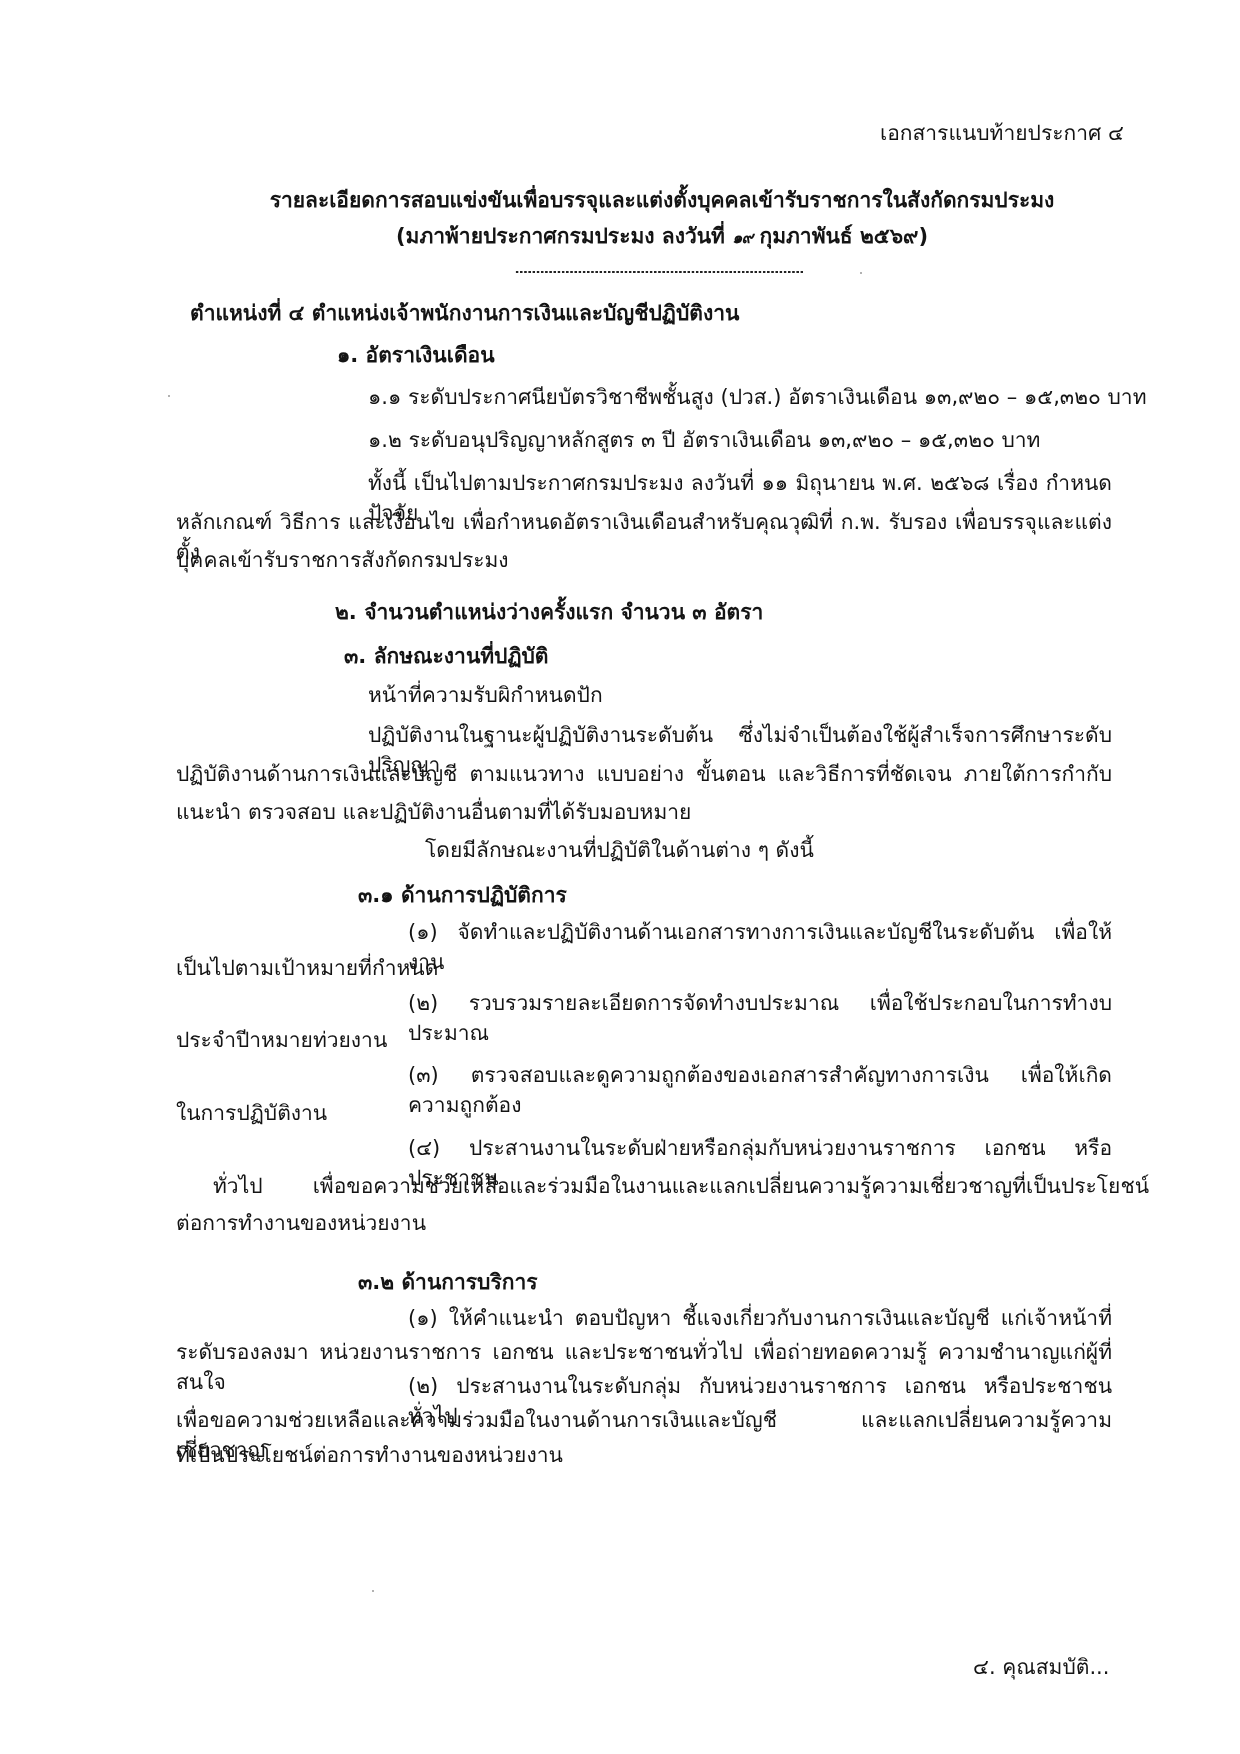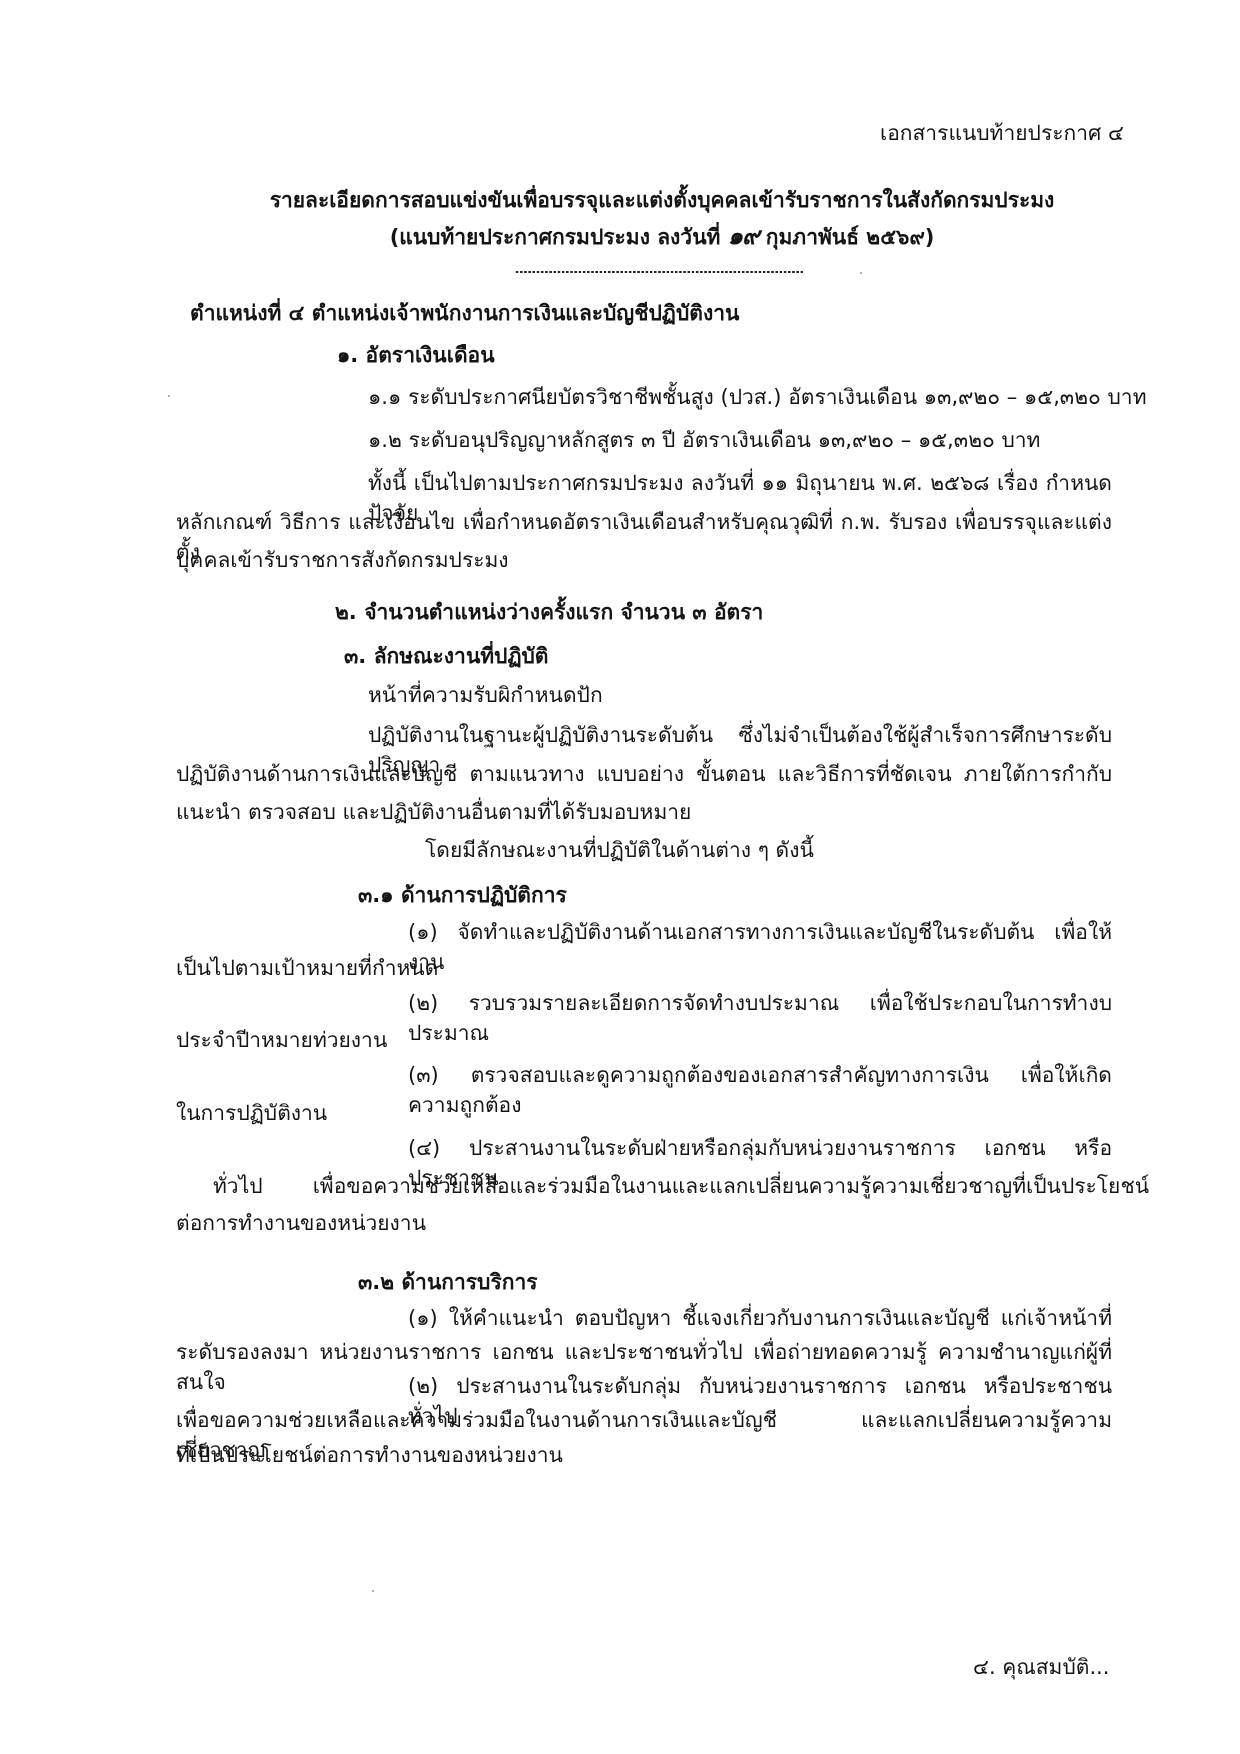--- a/index.html
+++ b/index.html
@@ -4,31 +4,31 @@
 <style>
   html, body { margin: 0; padding: 0; background: #ffffff; }
   body { width: 1240px; height: 1754px; position: relative; overflow: hidden;
          font-family: "DejaVu Sans", "Liberation Sans", sans-serif; color: #141414; }
   .ln { position: absolute; white-space: nowrap; font-size: 21px; line-height: 30px; transform: translateY(-15px); }
   .b { font-weight: bold; text-align: right; }
   .just { text-align: justify; text-align-last: justify; white-space: normal; }
   .dots { position: absolute; left: 515px; top: 270px; width: 288px; height: 4px;
           background-image: radial-gradient(circle, #222 1.1px, transparent 1.3px);
           background-size: 4.2px 4px; }
-  .hand { font-family: "DejaVu Serif", serif; font-style: italic; font-size: 24px; letter-spacing: -1px; }
+  .hand { font-family: "DejaVu Serif", serif; font-style: italic; font-size: 16px; letter-spacing: -1px; }
   .speck { position: absolute; width: 2px; height: 2px; background: #999; border-radius: 1px; }
 </style>
 </head>
 <body>
 
 <div class="ln" style="left:880px; top:133px;">เอกสารแนบท้ายประกาศ ๔</div>
 
 <div class="ln b" style="left:262px; width:800px; text-align:center; top:200px;">รายละเอียดการสอบแข่งขันเพื่อบรรจุและแต่งตั้งบุคคลเข้ารับราชการในสังกัดกรมประมง</div>
 <div class="ln b" style="left:262px; width:800px; text-align:center; top:236px;">
-  <span>(แนบท้ายประกาศกรมประมง ลงวันที่</span>
+  <span>(มภาพ้ายประกาศกรมประมง ลงวันที่</span>
   <span class="hand">๑๙</span>
   <span>กุมภาพันธ์ ๒๕๖๙)</span>
 </div>
 <div class="dots"></div>
 
 <div class="ln b" style="left:190px; top:313px;">ตำแหน่งที่ ๔ ตำแหน่งเจ้าพนักงานการเงินและบัญชีปฏิบัติงาน</div>
 
 <div class="ln b" style="left:337px; top:355px;">๑. อัตราเงินเดือน</div>
 <div class="ln" style="left:368px; top:397px;">๑.๑ ระดับประกาศนียบัตรวิชาชีพชั้นสูง (ปวส.) อัตราเงินเดือน ๑๓,๙๒๐ – ๑๕,๓๒๐ บาท</div>
 <div class="ln" style="left:368px; top:440px;">๑.๒ ระดับอนุปริญญาหลักสูตร ๓ ปี อัตราเงินเดือน ๑๓,๙๒๐ – ๑๕,๓๒๐ บาท</div>

